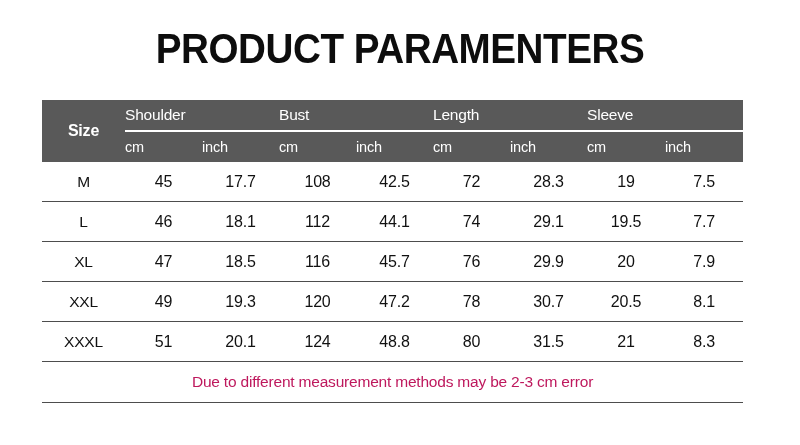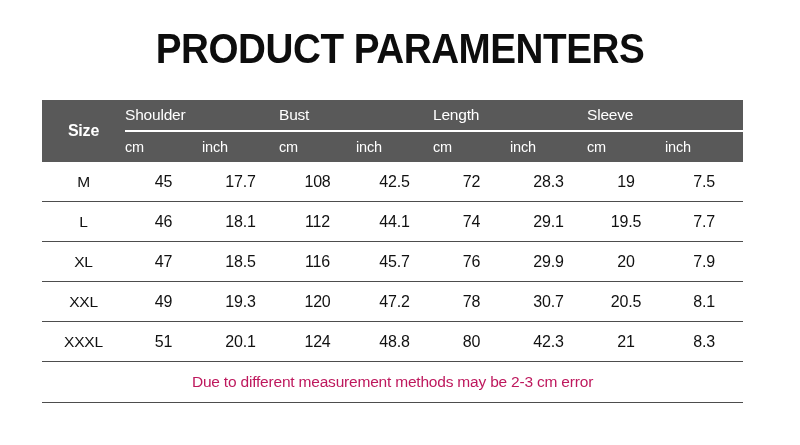--- a/index.html
+++ b/index.html
@@ -219,21 +219,21 @@
         <td>20.5</td>
         <td>8.1</td>
       </tr>
       <tr class="data-row">
         <td class="size-col">XXXL</td>
         <td>51</td>
         <td>20.1</td>
         <td>124</td>
         <td>48.8</td>
         <td>80</td>
-        <td>42.3</td>
+        <td>31.5</td>
         <td>21</td>
         <td>8.3</td>
       </tr>
       <tr>
         <td class="note-cell" colspan="9">Due to different measurement methods may be 2-3 cm error</td>
       </tr>
     </tbody>
   </table>
 
 </div>

